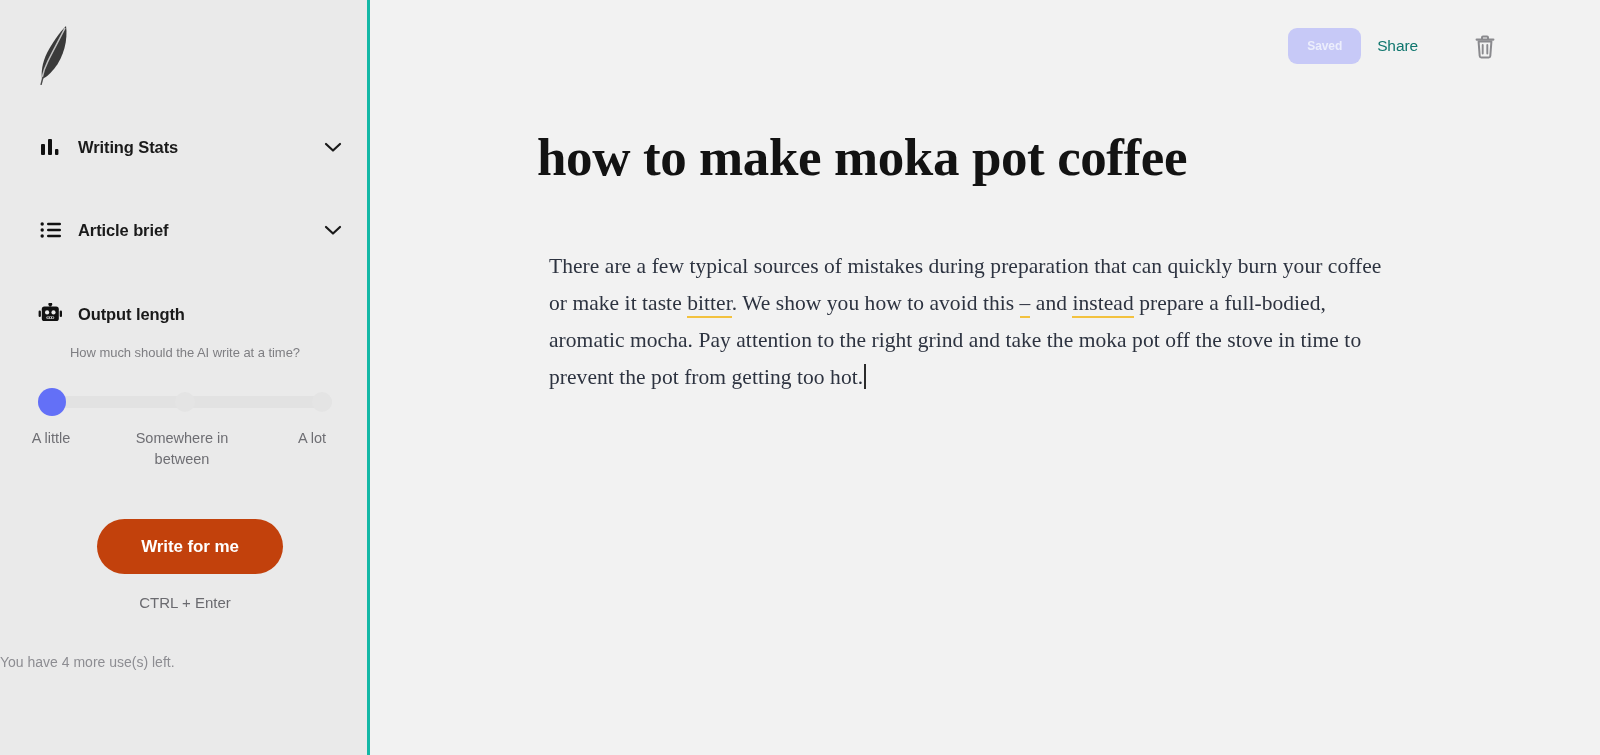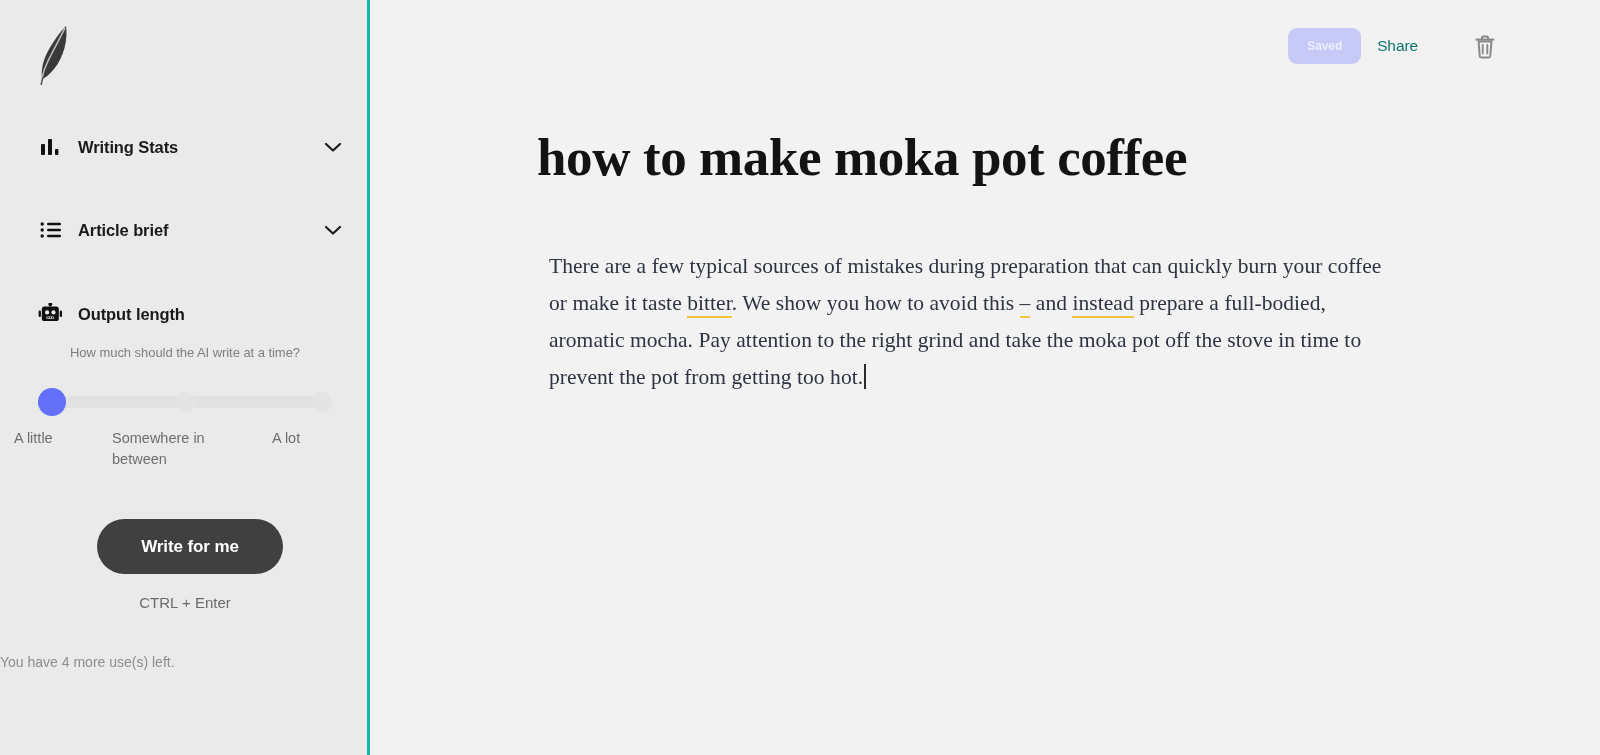--- a/index.html
+++ b/index.html
@@ -88,32 +88,32 @@
     width: 28px; height: 28px;
     border-radius: 50%;
     background: #6370f7;
     cursor: pointer;
   }
   .slider-labels {
     position: absolute; left: 0; top: 428px; width: 370px;
     display: flex;
   }
   .slider-labels .sl {
-    font-size: 14.5px; color: #6e6e73; line-height: 1.42;
+    font-size: 14.5px; color: #6e6e73; text-align: center; line-height: 1.42;
   }
   .sl-left  { position: absolute; left: 14px;  width: 74px; }
   .sl-mid   { position: absolute; left: 112px; width: 140px; }
   .sl-right { position: absolute; left: 272px; width: 80px; }
 
   .write-btn {
     position: absolute; left: 97px; top: 519px;
     width: 186px; height: 55px;
     border: none;
     border-radius: 28px;
-    background: #404040;
+    background: #c2410c;
     color: #ffffff;
     font-family: "Liberation Sans", sans-serif;
     font-size: 17px;
     font-weight: 700;
     letter-spacing: -0.1px;
     cursor: pointer;
   }
   .shortcut-hint {
     position: absolute; left: 0; top: 594px; width: 370px;
     text-align: center; font-size: 15px; color: #6a6a6f;

